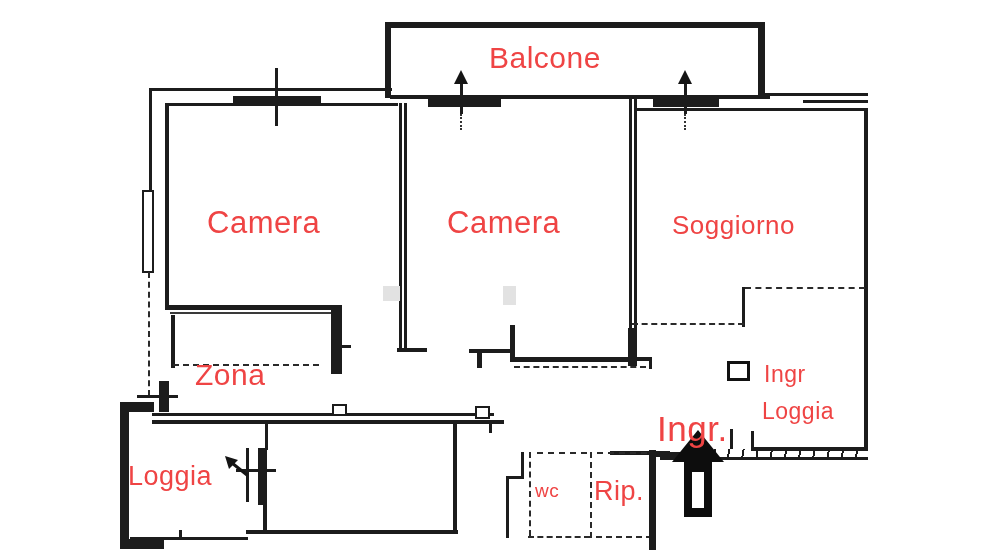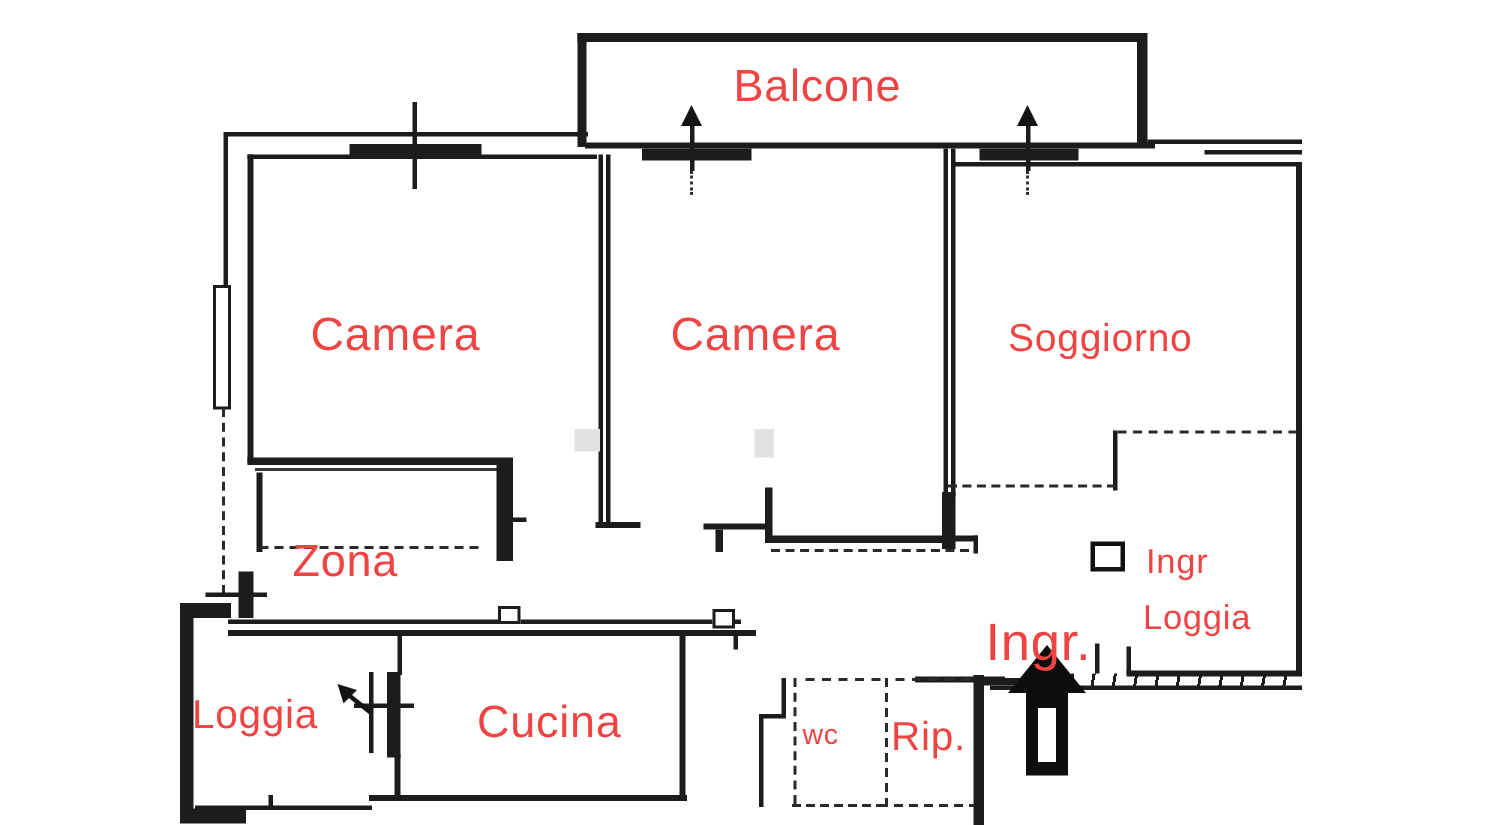--- a/index.html
+++ b/index.html
@@ -135,20 +135,19 @@
 
   <div class="smudge" style="left:383px;top:286px;width:17px;height:15px"></div>
   <div class="smudge" style="left:503px;top:286px;width:13px;height:19px"></div>
 
   <div class="lbl" style="left:489px;top:43px;font-size:30px">Balcone</div>
   <div class="lbl" style="left:207px;top:207px;font-size:31px">Camera</div>
   <div class="lbl" style="left:447px;top:207px;font-size:31px">Camera</div>
   <div class="lbl" style="left:672px;top:212px;font-size:26px">Soggiorno</div>
   <div class="lbl" style="left:195px;top:360px;font-size:30px">Zona</div>
   <div class="lbl" style="left:128px;top:463px;font-size:27px">Loggia</div>
-  <div class="lbl" style="left:318px;top:467px;font-size:30px">Cucina</div>
   <div class="lbl" style="left:535px;top:481px;font-size:19px">wc</div>
   <div class="lbl" style="left:594px;top:478px;font-size:27px">Rip.</div>
   <div class="lbl" style="left:657px;top:411px;font-size:35px">Ingr.</div>
   <div class="lbl" style="left:764px;top:363px;font-size:23px">Ingr</div>
   <div class="lbl" style="left:762px;top:400px;font-size:23px">Loggia</div>
 
 </div>
 
 </body></html>

